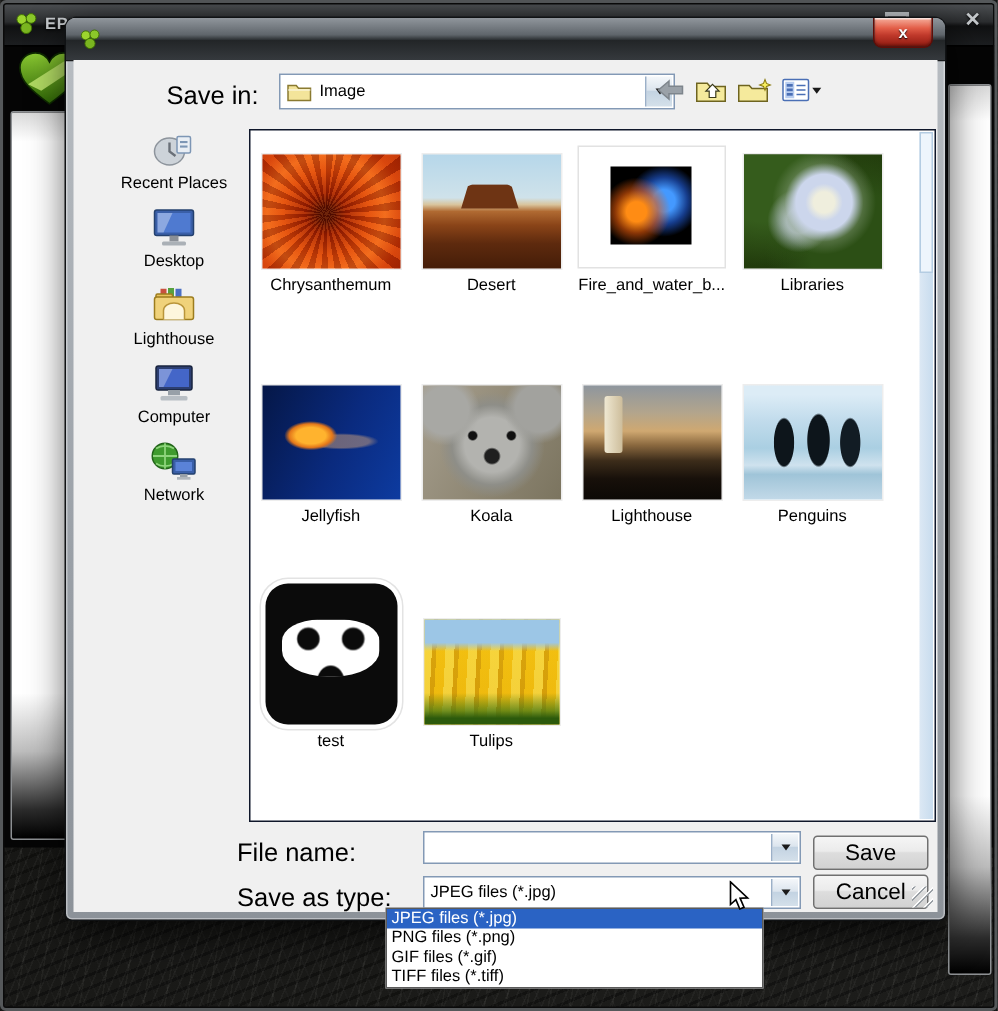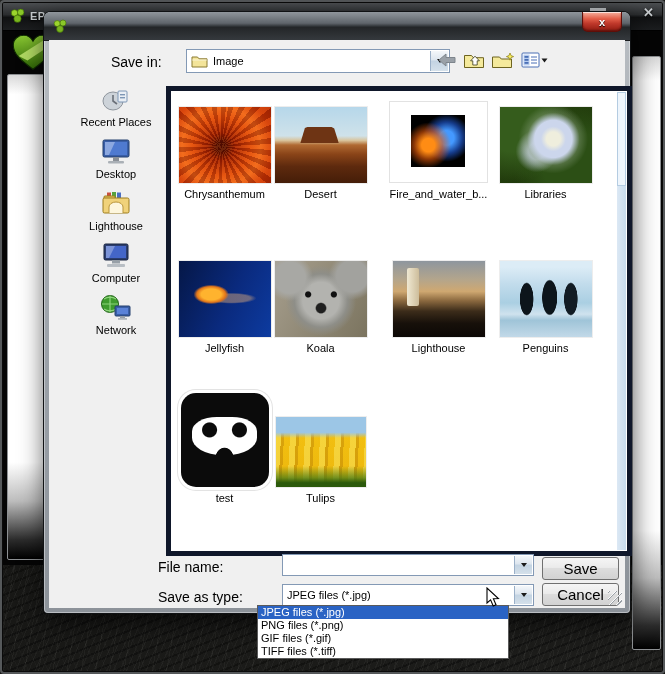--- a/index.html
+++ b/index.html
@@ -39,45 +39,45 @@
     background:linear-gradient(180deg,#90969c 0%,#5f656b 40%,#2c3033 52%,#222527 53%,#35393d 100%);
     border-bottom:1px solid #191b1d;}
   .dlg-icon{position:absolute;left:9px;top:7px;width:14px;height:14px;}
   .dlg-title{position:absolute;left:28px;top:7px;font-size:16px;color:#fff;text-shadow:0 1px 3px #000;margin-top:41px;}
   .dlg-close{position:absolute;right:8px;top:0;width:38px;height:19px;border:1px solid #5f0e08;border-top:none;
     border-radius:0 0 6px 6px;display:flex;align-items:center;justify-content:center;
     background:linear-gradient(180deg,#f6b09e 0%,#e35f49 35%,#c0392b 60%,#8f1a10 100%);
     box-shadow:inset 0 1px 0 rgba(255,255,255,.65), inset 0 -1px 2px rgba(0,0,0,.35);
     color:#fff;font-size:11px;font-weight:bold;text-shadow:0 1px 1px #000;cursor:default;}
   .dlg-client{position:absolute;left:5px;top:28px;right:5px;bottom:5px;background:#f0f0f0;}
-  .lbl{position:absolute;font-size:14px;color:#000;}
+  .lbl{position:absolute;font-size:17px;color:#000;}
   
   .combo{position:absolute;background:#fff;border:1px solid #8399b5;margin-left:25px;}
   .combo-arrow{position:absolute;right:1px;top:1px;bottom:1px;width:17px;
     background:linear-gradient(180deg,#f4f7fa,#dce5ee 45%,#c3d3e2 50%,#d4e0ea);
     border-left:1px solid #9bb0c8;display:flex;align-items:center;justify-content:center;}
   .tri{width:0;height:0;border-left:3.5px solid transparent;border-right:3.5px solid transparent;
     border-top:4px solid #1a1a1a;}
   #savein-combo{left:112px;top:9px;width:262px;height:22px;}
   #savein-combo .mini-folder{position:absolute;left:4px;top:4px;}
   #savein-combo .combo-text{position:absolute;left:26px;top:5px;font-size:11px;}
   .toolbar{position:absolute;left:388px;top:10px;display:flex;gap:6px;align-items:center;height:20px;}
   .tool-btn{display:flex;align-items:center;}
   
   .sidebar{position:absolute;left:16px;top:45px;width:102px;display:flex;flex-direction:column;}
   .sb-item{height:52px;display:flex;flex-direction:column;align-items:center;cursor:default;}
   .sb-icon{width:34px;height:30px;}
   .sb-icon svg{width:34px;height:30px;}
   .sb-label{font-size:11px;margin-top:1px;white-space:nowrap;}
   
   .file-list{position:absolute;left:117px;top:46px;width:456px;height:460px;background:#fff;
-    border:5px solid #0f172a;}
+    border:1px solid #0f172a;}
   #files-grid{position:absolute;inset:0;}
   .file-item{position:absolute;width:99px;display:flex;flex-direction:column;align-items:center;}
-  .file-item:nth-child(4n+1){left:4px;}  .file-item:nth-child(4n+2){left:100px;}
+  .file-item:nth-child(4n+1){left:4px;}  .file-item:nth-child(4n+2){left:111px;}
   .file-item:nth-child(4n+3){left:218px;}.file-item:nth-child(4n+4){left:325px;}
   .file-item:nth-child(-n+4){top:10px;--ih:82px;}
   .file-item:nth-child(n+5):nth-child(-n+8){top:168px;--ih:78px;}
   .file-item:nth-child(n+9){top:298px;--ih:98px;}
   .thumb-area{width:100%;height:var(--ih);display:flex;align-items:flex-end;justify-content:center;}
   .file-label{margin-top:5px;font-size:11px;text-align:center;max-width:99px;white-space:nowrap;}
   .vscroll{position:absolute;top:1px;right:1px;bottom:1px;width:9px;
     background:linear-gradient(90deg,#dce8f4,#c8dcee);}
   .vscroll-thumb{position:absolute;top:0;left:0;right:0;height:92px;background:#eef5fc;border:1px solid #b4cce2;}
   

